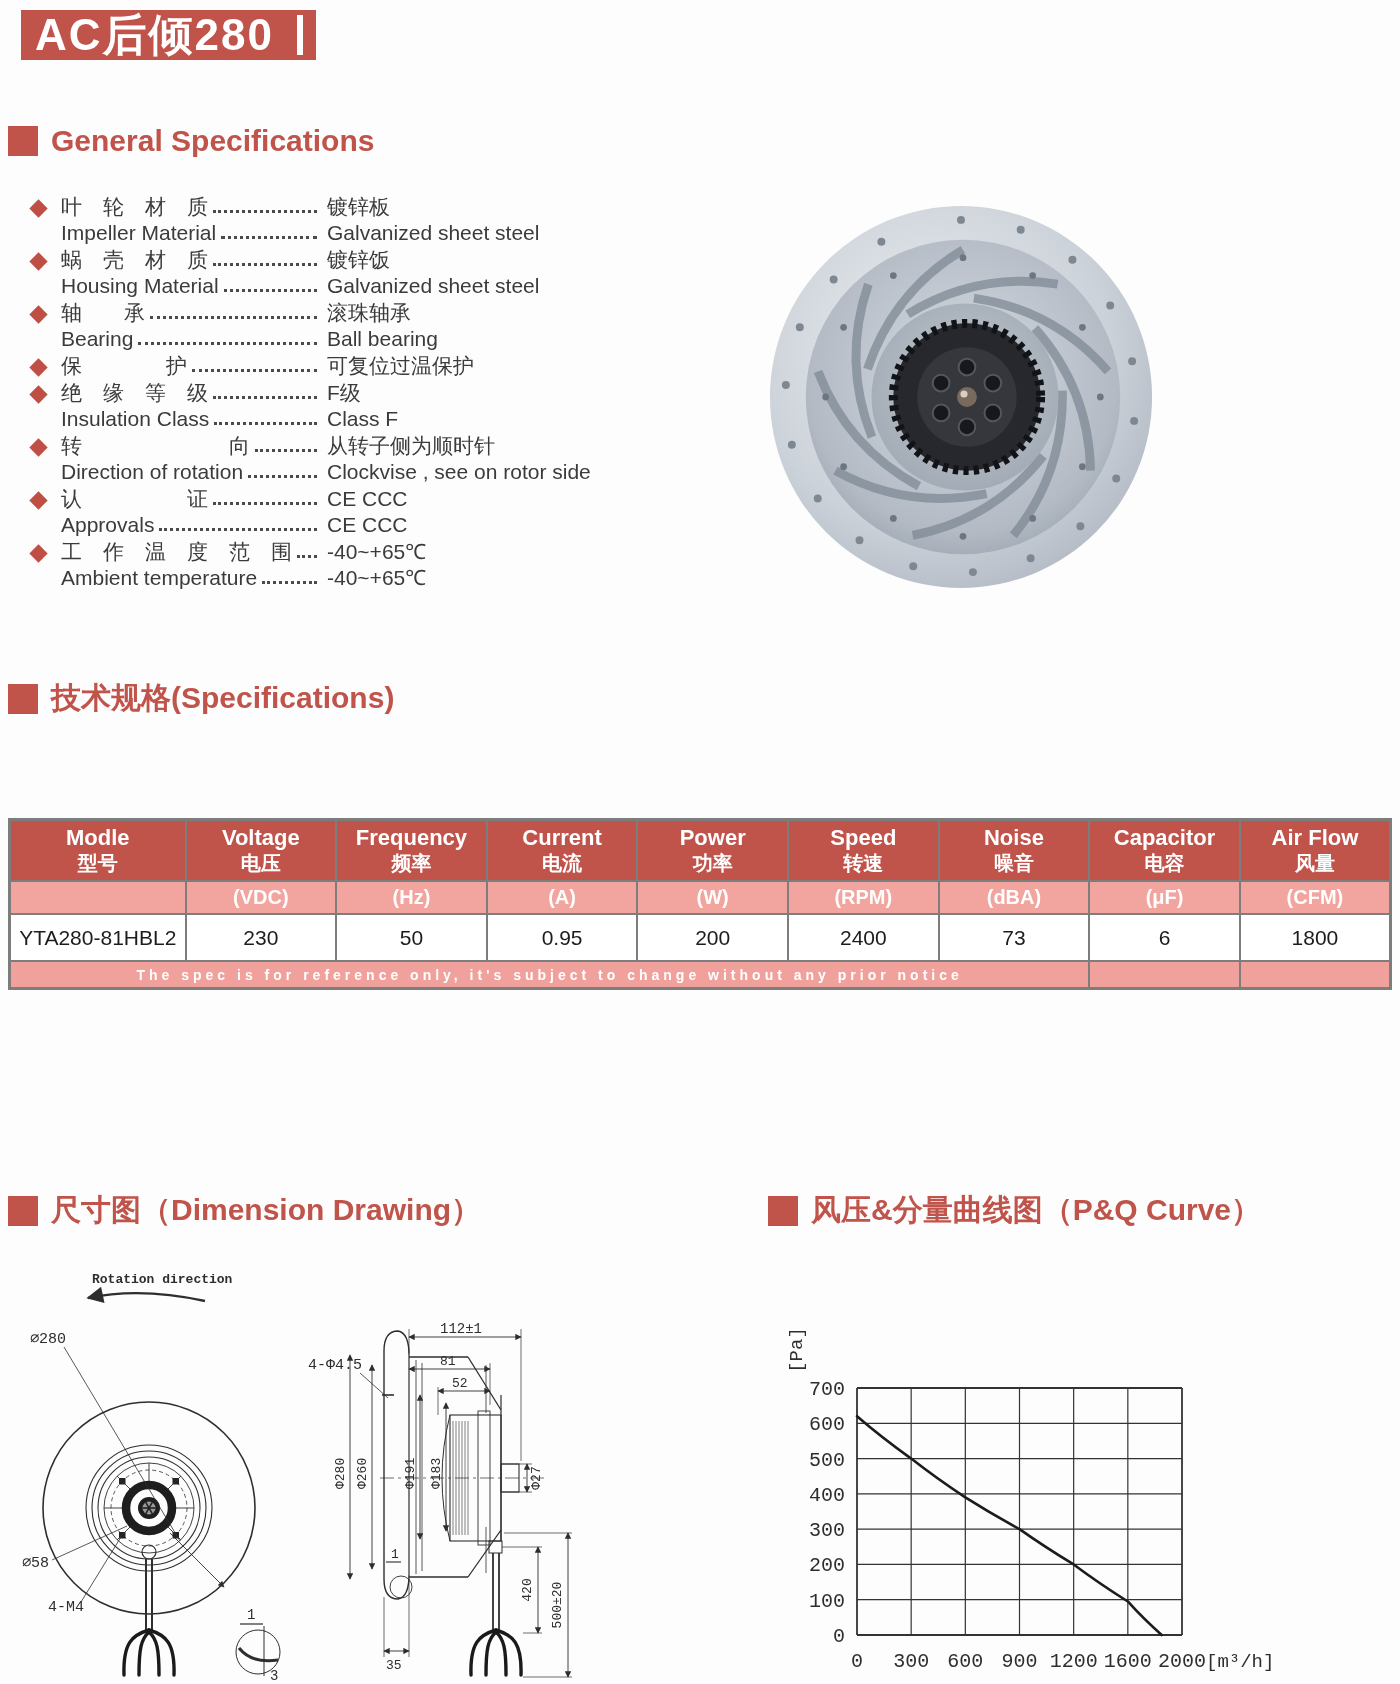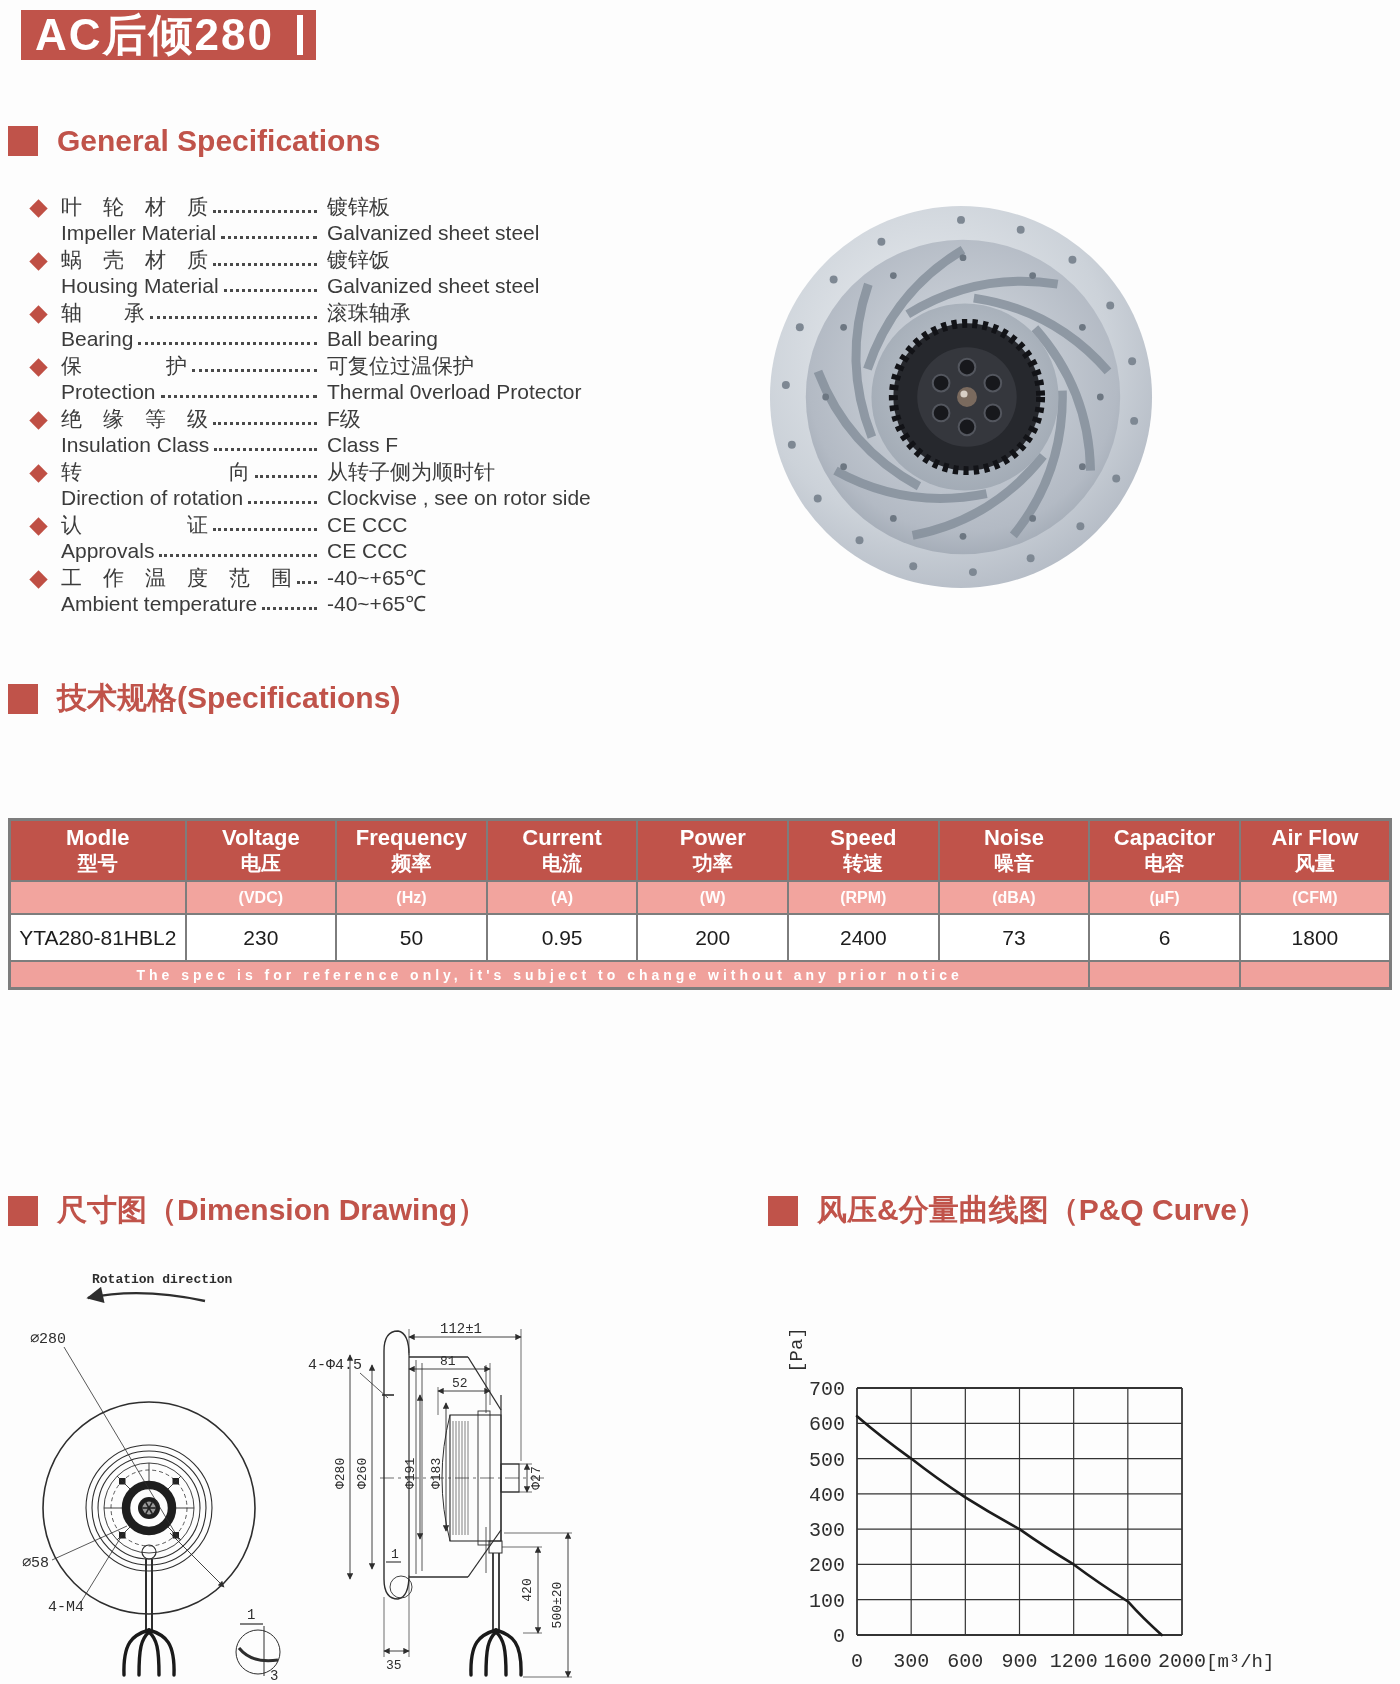--- a/index.html
+++ b/index.html
@@ -6,21 +6,21 @@
   .page{position:relative;width:1400px;height:1684px;background:#fdfdfd;
         font-family:"Liberation Sans",sans-serif;overflow:hidden;}
 
   
   .badge{position:absolute;left:21px;top:10px;height:50px;min-width:268px;
          background:#c0534a;color:#fff;font-size:44px;font-weight:bold;
          letter-spacing:2px;line-height:50px;padding:0 42px 0 14px;box-sizing:border-box;}
   .badge .notch{position:absolute;right:13px;top:5px;bottom:5px;width:6px;background:#fff;}
 
   
-  .sec{position:absolute;display:flex;align-items:center;gap:19px;}
+  .sec{position:absolute;display:flex;align-items:center;gap:13px;}
   .sec .sq{width:30px;height:30px;background:#c0534a;flex:none;}
   .sec .t{font-size:30px;font-weight:bold;color:#c0534a;white-space:nowrap;}
   .sec-general{left:8px;top:124px;}
   .sec-spec{left:8px;top:678px;}
   .sec-dim{left:8px;top:1190px;}
   .sec-pq{left:768px;top:1190px;}
 
   
   .speclist{position:absolute;left:30px;top:194px;width:625px;}
   .spec-item{display:flex;margin-bottom:1px;}
@@ -39,21 +39,21 @@
   .fanphoto{position:absolute;left:762px;top:198px;width:398px;height:398px;}
 
   
   .spec-table{position:absolute;left:8px;top:790px;width:1384px;border-collapse:collapse;
               table-layout:fixed;border:3px solid #7d7d7d;margin-top:28px;}
   .spec-table th,.spec-table td{border:2px solid #7d7d7d;text-align:center;
               overflow:hidden;padding:0;}
   .spec-table thead th{background:#c0534a;color:#fff;padding:3px 0 4px 0;}
   .th-en{font-size:22px;font-weight:bold;line-height:27px;}
   .th-zh{font-size:20px;font-weight:bold;line-height:25px;text-align:center;}
-  .units td{background:#f2a49e;color:#fffdfd;font-size:16px;font-weight:bold;height:31px;}
+  .units td{background:#f2a49e;color:#fffdfd;font-size:20px;font-weight:bold;height:31px;}
   .vals td{background:#fff;color:#1c1c1c;font-size:21px;height:45px;}
   .noterow td{background:#f0a19c;height:25px;}
   .noterow .note{color:#fff;font-size:14px;font-weight:bold;letter-spacing:4px;white-space:nowrap;}
 
   
   .dimdraw{position:absolute;left:20px;top:1245px;width:680px;height:439px;}
   .pqchart{position:absolute;left:780px;top:1270px;width:580px;height:414px;}
   svg text.dtx{font-family:"Liberation Mono","DejaVu Sans Mono",monospace;fill:#2e2e2e;}
   svg text.tick{font-family:"Liberation Mono","DejaVu Sans Mono",monospace;fill:#2e2e2e;}
 </style>
@@ -144,27 +144,20 @@
       </div>
       <div class="spec-item">
         <span class="diamond"></span>
         <div class="spec-lines">
           <div class="spec-line">
             <span class="spec-head">
               <span class="lbl">保　　　　护</span>
               <span class="leader"></span>
             </span>
             <span class="val">可复位过温保护</span>
-          </div>
-          <div class="spec-line">
-            <span class="spec-head">
-              <span class="lbl">Protection</span>
-              <span class="leader"></span>
-            </span>
-            <span class="val">Thermal 0verload Protector</span>
           </div>
         </div>
       </div>
       <div class="spec-item">
         <span class="diamond"></span>
         <div class="spec-lines">
           <div class="spec-line">
             <span class="spec-head">
               <span class="lbl">绝　缘　等　级</span>
               <span class="leader"></span>

